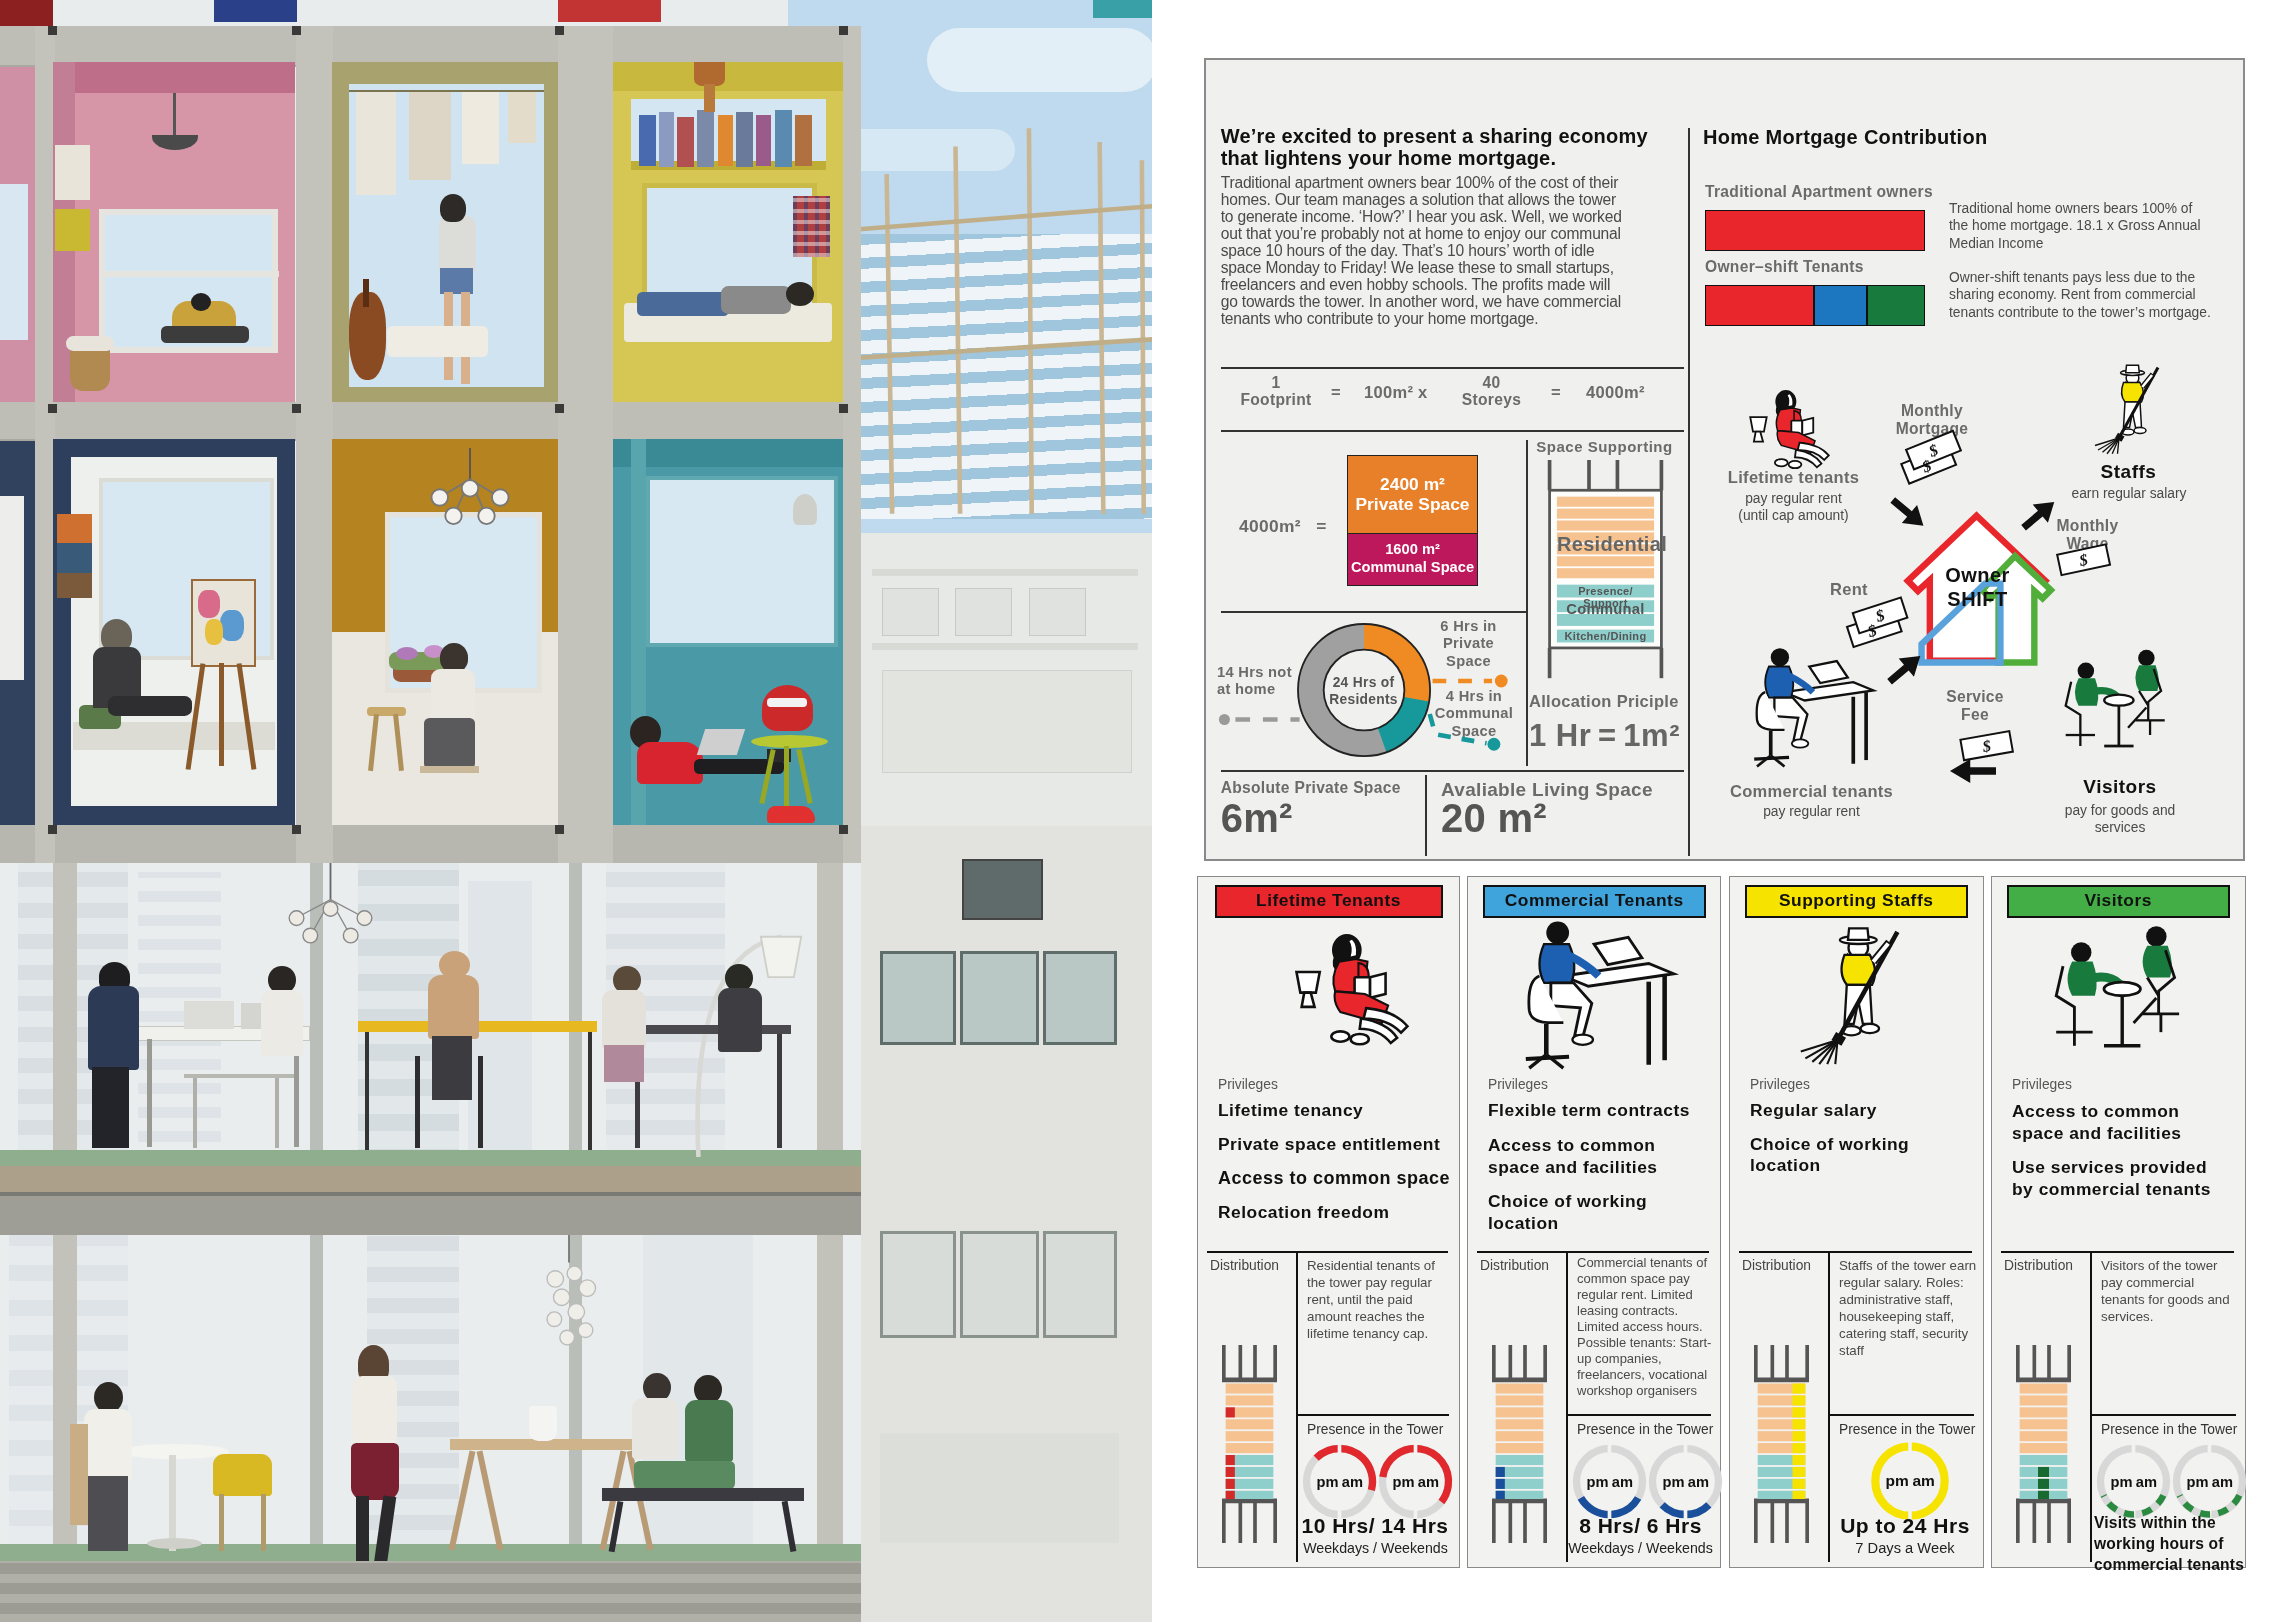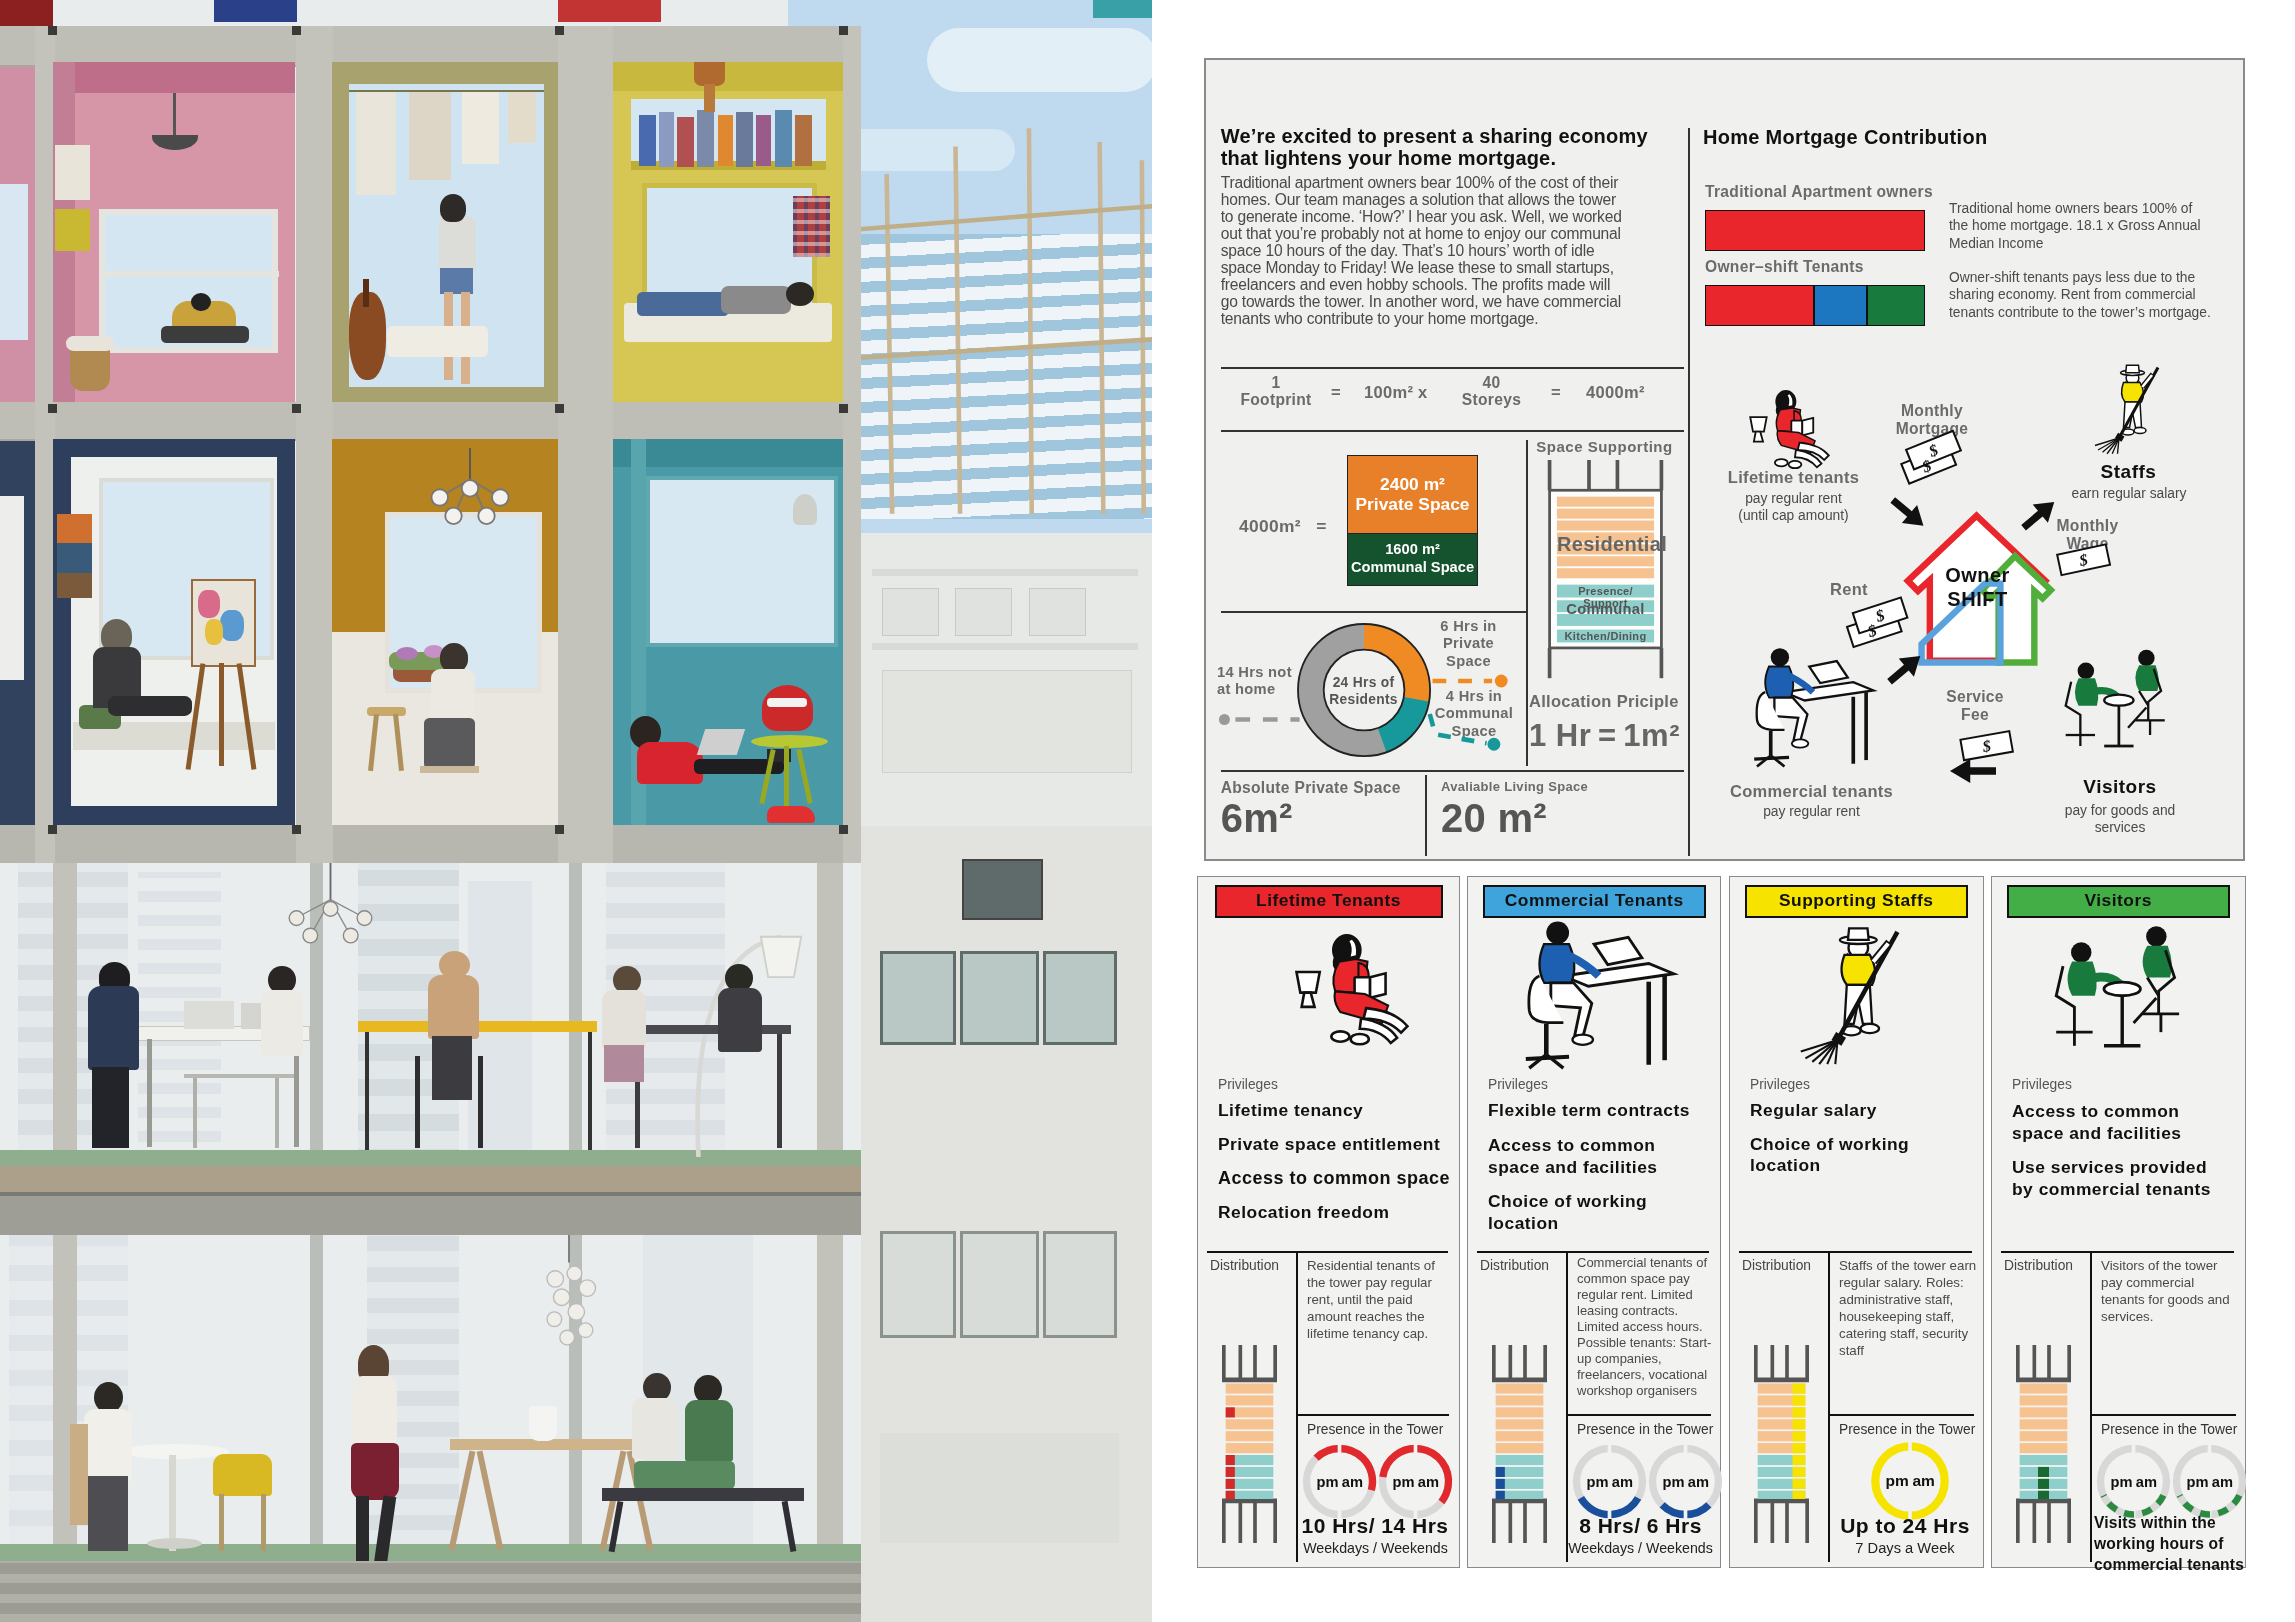--- a/index.html
+++ b/index.html
@@ -381,21 +381,21 @@
   <div class="gy" style="position:absolute;left:125px;top:323px;font-size:16.5px">=</div>
   <div class="gy" style="position:absolute;left:158px;top:323px;font-size:16.5px">100m² x</div>
   <div class="gy" style="position:absolute;left:244px;top:314px;width:83px;text-align:center;font-size:15.6px;line-height:17.4px">40<br>Storeys</div>
   <div class="gy" style="position:absolute;left:345px;top:323px;font-size:16.5px">=</div>
   <div class="gy" style="position:absolute;left:380px;top:323px;font-size:16.5px">4000m²</div>
 
   <div class="b" style="left:14.7px;top:370px;width:463px;height:1.8px;background:#333"></div>
 
   <div class="gy" style="position:absolute;left:33px;top:456px;font-size:17.4px">4000m²&nbsp;&nbsp;&nbsp;=</div>
   <div class="b" style="left:141px;top:395px;width:131px;height:79px;background:#e8802a;border:1.8px solid #222;color:#fff;text-align:center;font-weight:bold;font-size:17.4px;line-height:20px;padding-top:18.4px;box-sizing:border-box">2400 m²<br>Private Space</div>
-  <div class="b" style="left:141px;top:474px;width:131px;height:52px;background:#14532d;border:1.8px solid #222;border-top:none;color:#fff;text-align:center;font-weight:bold;font-size:14.7px;line-height:17.4px;padding-top:7.3px;box-sizing:border-box">1600 m²<br>Communal Space</div>
+  <div class="b" style="left:141px;top:474px;width:131px;height:52px;background:#be185d;border:1.8px solid #222;border-top:none;color:#fff;text-align:center;font-weight:bold;font-size:14.7px;line-height:17.4px;padding-top:7.3px;box-sizing:border-box">1600 m²<br>Communal Space</div>
 
   <div class="b" style="left:14.7px;top:551px;width:305px;height:1.8px;background:#333"></div>
 
   <svg class="b" style="left:92px;top:564px" width="133" height="133" viewBox="0 0 145 145">
     <circle cx="72" cy="72" r="58" fill="none" stroke="#a0a0a0" stroke-width="28"></circle>
     <circle cx="72" cy="72" r="58" fill="none" stroke="#ef8b22" stroke-width="28" stroke-dasharray="101.2 263.2" transform="rotate(-90 72 72)"></circle>
     <circle cx="72" cy="72" r="58" fill="none" stroke="#17989a" stroke-width="28" stroke-dasharray="60.7 303.7" transform="rotate(10 72 72)"></circle>
     <circle cx="72" cy="72" r="72" fill="none" stroke="#222" stroke-width="2"></circle>
     <circle cx="72" cy="72" r="44" fill="none" stroke="#222" stroke-width="2"></circle>
   </svg>
@@ -445,21 +445,21 @@
   <div class="gy" style="position:absolute;left:351px;top:525px;width:97px;text-align:center;font-size:11px;color:#555">Presence/ Support</div>
   <div class="gy" style="position:absolute;left:351px;top:541px;width:97px;text-align:center;font-size:14.7px;color:#555">Communal</div>
   <div class="gy" style="position:absolute;left:351px;top:570px;width:97px;text-align:center;font-size:11px;color:#555">Kitchen/Dining</div>
   <div class="gy" style="position:absolute;left:323px;top:632px;width:156px;font-size:16.5px">Allocation Priciple</div>
   <div class="gy" style="position:absolute;left:323px;top:658px;font-size:31px;letter-spacing:0.5px;color:#666">1 Hr = 1m²</div>
 
   <div class="b" style="left:14.7px;top:710px;width:463px;height:1.8px;background:#333"></div>
   <div class="b" style="left:219px;top:715px;width:1.8px;height:81px;background:#333"></div>
   <div class="gy" style="position:absolute;left:14.7px;top:719px;font-size:15.6px">Absolute Private Space</div>
   <div class="gy" style="position:absolute;left:14.7px;top:736px;font-size:40px;color:#555">6m²</div>
-  <div class="gy" style="position:absolute;left:235px;top:719px;font-size:13px">Avaliable Living Space</div>
+  <div class="gy" style="position:absolute;left:235px;top:719px;font-size:19px">Avaliable Living Space</div>
   <div class="gy" style="position:absolute;left:235px;top:736px;font-size:40px;color:#555">20 m²</div>
 
   <div class="b" style="left:482px;top:68px;width:1.8px;height:728px;background:#333"></div>
   <div class="hd" style="position:absolute;left:497px;top:66px;font-size:20px;letter-spacing:0.3px">Home Mortgage Contribution</div>
   <div class="gy" style="position:absolute;left:499px;top:123px;font-size:15.6px">Traditional Apartment owners</div>
   <div class="b" style="left:499px;top:150px;width:218px;height:39px;background:#e8262b;border:1.8px solid #111"></div>
   <div class="gy" style="position:absolute;left:499px;top:198px;font-size:15.6px">Owner–shift Tenants</div>
   <div class="b" style="left:499px;top:225px;width:218px;height:39px;border:1.8px solid #111;background:linear-gradient(90deg,#e8262b 0 49%,#111 49% 50%,#1d76c0 50% 73.5%,#111 73.5% 74.5%,#187a3c 74.5% 100%)"></div>
   <div class="bt" style="position:absolute;left:743px;top:140px;width:266px;font-size:13.8px;line-height:17.4px">Traditional home owners bears 100% of the home mortgage. 18.1 x Gross Annual Median Income</div>
   <div class="bt" style="position:absolute;left:743px;top:209px;width:266px;font-size:13.8px;line-height:17.4px">Owner-shift tenants pays less due to the sharing economy. Rent from commercial tenants contribute to the tower’s mortgage.</div>

